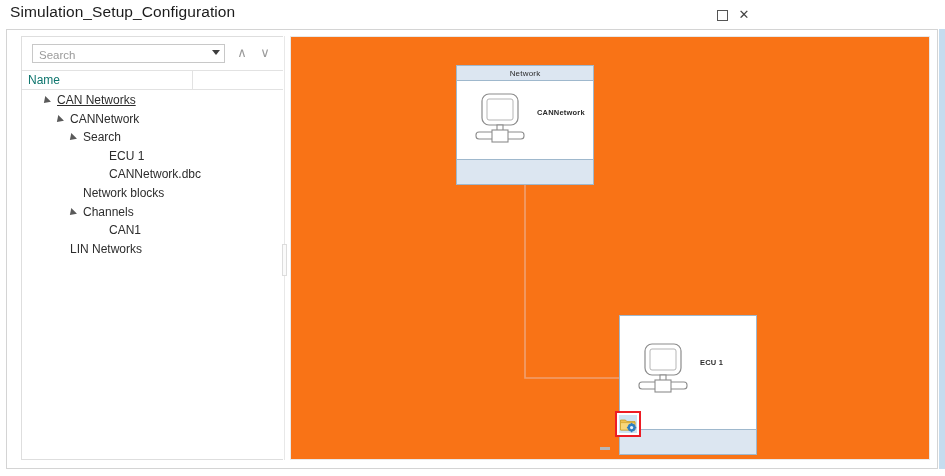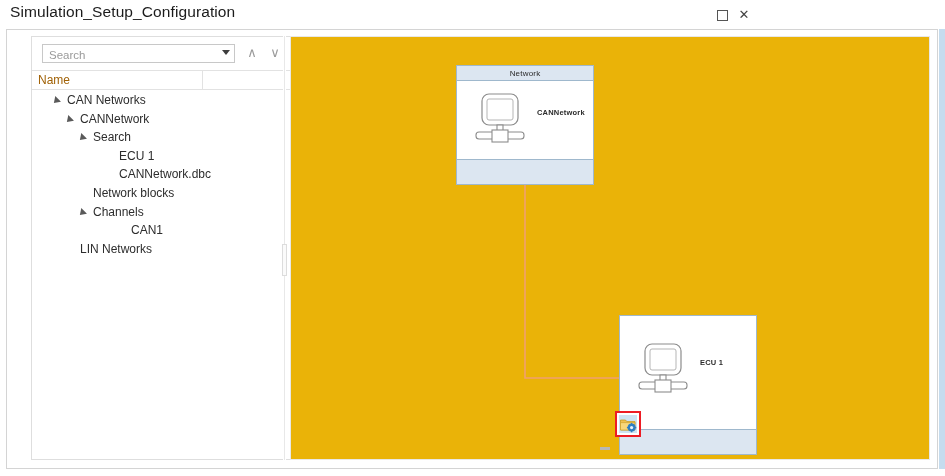--- a/index.html
+++ b/index.html
@@ -63,21 +63,21 @@
   #right-edge-strip {
     position: absolute;
     left: 939px; top: 29px;
     width: 6px; height: 440px;
     background: #c5dcee;
   }
 
   
   #tree-panel {
     position: absolute;
-    left: 31px; top: 36px;
+    left: 21px; top: 36px;
     width: 265px; height: 424px;
     border: 1px solid #dedede;
     background: #ffffff;
     box-sizing: border-box;
   }
 
   #search-row {
     position: absolute;
     left: 0; top: 0;
     width: 100%; height: 33px;
@@ -128,21 +128,21 @@
     width: 100%; height: 20px;
     border-top: 1px solid #e2e2e2;
     border-bottom: 1px solid #e2e2e2;
     background: #ffffff;
     box-sizing: border-box;
   }
   #col-name {
     position: absolute;
     left: 6px; top: 2px;
     font-size: 12px;
-    color: #a16207;
+    color: #0f766e;
   }
   #col-divider {
     position: absolute;
     left: 170px; top: 0;
     width: 1px; height: 100%;
     background: #e2e2e2;
   }
 
   #tree-body {
     position: absolute;
@@ -192,21 +192,21 @@
     background: #fafafa;
     border: 1px solid #dcdcdc;
     box-sizing: border-box;
   }
 
   
   #canvas {
     position: absolute;
     left: 290px; top: 36px;
     width: 640px; height: 424px;
-    background: #eab308;
+    background: #f97316;
     border: 1px solid #e8e8e8;
     box-sizing: border-box;
     overflow: hidden;
   }
 
   
   .node-box {
     position: absolute;
     background: #ffffff;
     border: 1px solid #9fb8cd;
@@ -315,21 +315,21 @@
   </div>
 
   <div id="column-header">
     <div id="col-name">Name</div>
     <div id="col-divider"></div>
   </div>
 
   <div id="tree-body">
       <div class="tree-row">
         <span class="tree-expander" style="left: 21px;"></span>
-        <span class="tree-label" style="left: 35px;">CAN Networks</span>
+        <span class="tree-label" style="left: 35px; text-decoration: underline;">CAN Networks</span>
       </div>
       <div class="tree-row">
         <span class="tree-expander" style="left: 34px;"></span>
         <span class="tree-label" style="left: 48px;">CANNetwork</span>
       </div>
       <div class="tree-row">
         <span class="tree-expander" style="left: 47px;"></span>
         <span class="tree-label" style="left: 61px;">Search</span>
       </div>
       <div class="tree-row">
@@ -339,21 +339,21 @@
         <span class="tree-label" style="left: 87px;">CANNetwork.dbc</span>
       </div>
       <div class="tree-row">
         <span class="tree-label" style="left: 61px;">Network blocks</span>
       </div>
       <div class="tree-row">
         <span class="tree-expander" style="left: 47px;"></span>
         <span class="tree-label" style="left: 61px; text-align: right;">Channels</span>
       </div>
       <div class="tree-row">
-        <span class="tree-label" style="left: 87px; margin-left: 12px;">CAN1</span>
+        <span class="tree-label" style="left: 87px;">CAN1</span>
       </div>
       <div class="tree-row">
         <span class="tree-label" style="left: 48px;">LIN Networks</span>
       </div>
     </div>
 </div>
 
 <div id="splitter">
   <div id="splitter-line"></div>
   <div id="splitter-grip"></div>

